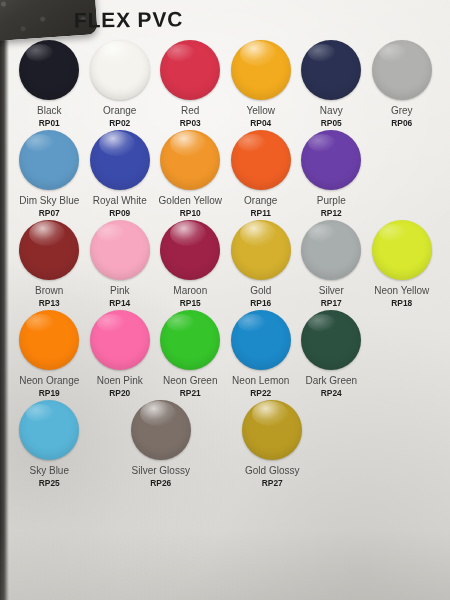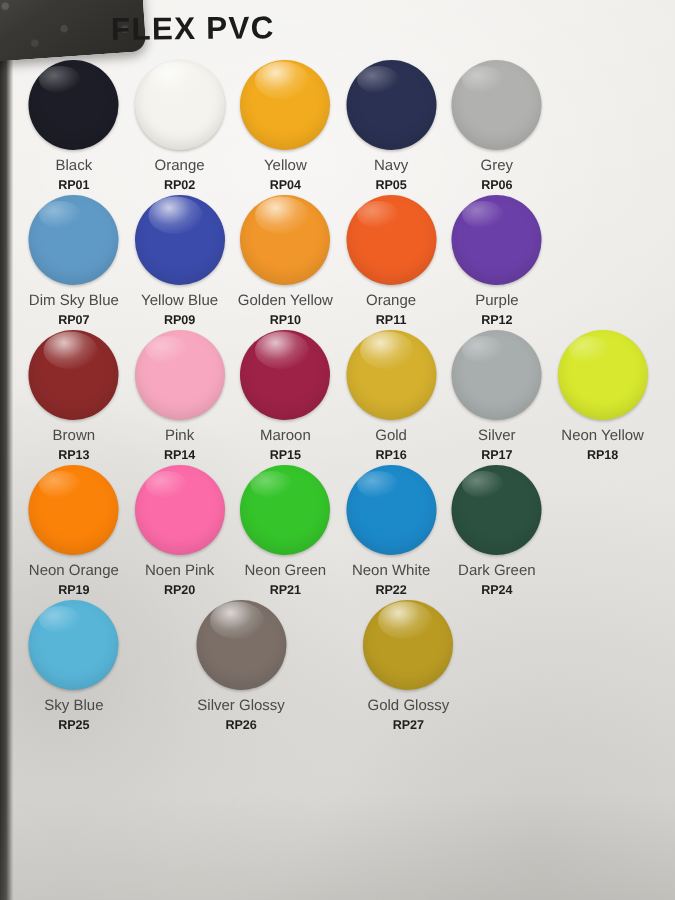--- a/index.html
+++ b/index.html
@@ -170,20 +170,27 @@
         </div>
         <div class="cell">
           <div class="dot-wrap">
             <div class="dot gloss" style="background: rgb(244, 243, 237);"></div>
           </div>
           <div class="name">Orange</div>
           <div class="code">RP02</div>
         </div>
         <div class="cell">
           <div class="dot-wrap">
+            <div class="dot" style="background: rgb(216, 52, 76);"></div>
+          </div>
+          <div class="name">Red</div>
+          <div class="code">RP03</div>
+        </div>
+        <div class="cell">
+          <div class="dot-wrap">
             <div class="dot gloss" style="background: rgb(242, 171, 30);"></div>
           </div>
           <div class="name">Yellow</div>
           <div class="code">RP04</div>
         </div>
         <div class="cell">
           <div class="dot-wrap">
             <div class="dot" style="background: rgb(43, 49, 82);"></div>
           </div>
           <div class="name">Navy</div>
@@ -202,21 +209,21 @@
           <div class="dot-wrap">
             <div class="dot" style="background: rgb(95, 154, 198);"></div>
           </div>
           <div class="name">Dim Sky Blue</div>
           <div class="code">RP07</div>
         </div>
         <div class="cell">
           <div class="dot-wrap">
             <div class="dot gloss" style="background: rgb(59, 75, 171);"></div>
           </div>
-          <div class="name">Yellow Blue</div>
+          <div class="name">Royal White</div>
           <div class="code">RP09</div>
         </div>
         <div class="cell">
           <div class="dot-wrap">
             <div class="dot gloss" style="background: rgb(240, 150, 42);"></div>
           </div>
           <div class="name">Golden Yellow</div>
           <div class="code">RP10</div>
         </div>
         <div class="cell">
@@ -297,21 +304,21 @@
           <div class="dot-wrap">
             <div class="dot" style="background: rgb(53, 196, 42);"></div>
           </div>
           <div class="name">Neon Green</div>
           <div class="code">RP21</div>
         </div>
         <div class="cell">
           <div class="dot-wrap">
             <div class="dot" style="background: rgb(28, 137, 201);"></div>
           </div>
-          <div class="name">Neon White</div>
+          <div class="name">Neon Lemon</div>
           <div class="code">RP22</div>
         </div>
         <div class="cell">
           <div class="dot-wrap">
             <div class="dot" style="background: rgb(44, 81, 65);"></div>
           </div>
           <div class="name">Dark Green</div>
           <div class="code">RP24</div>
         </div>
       </div>

